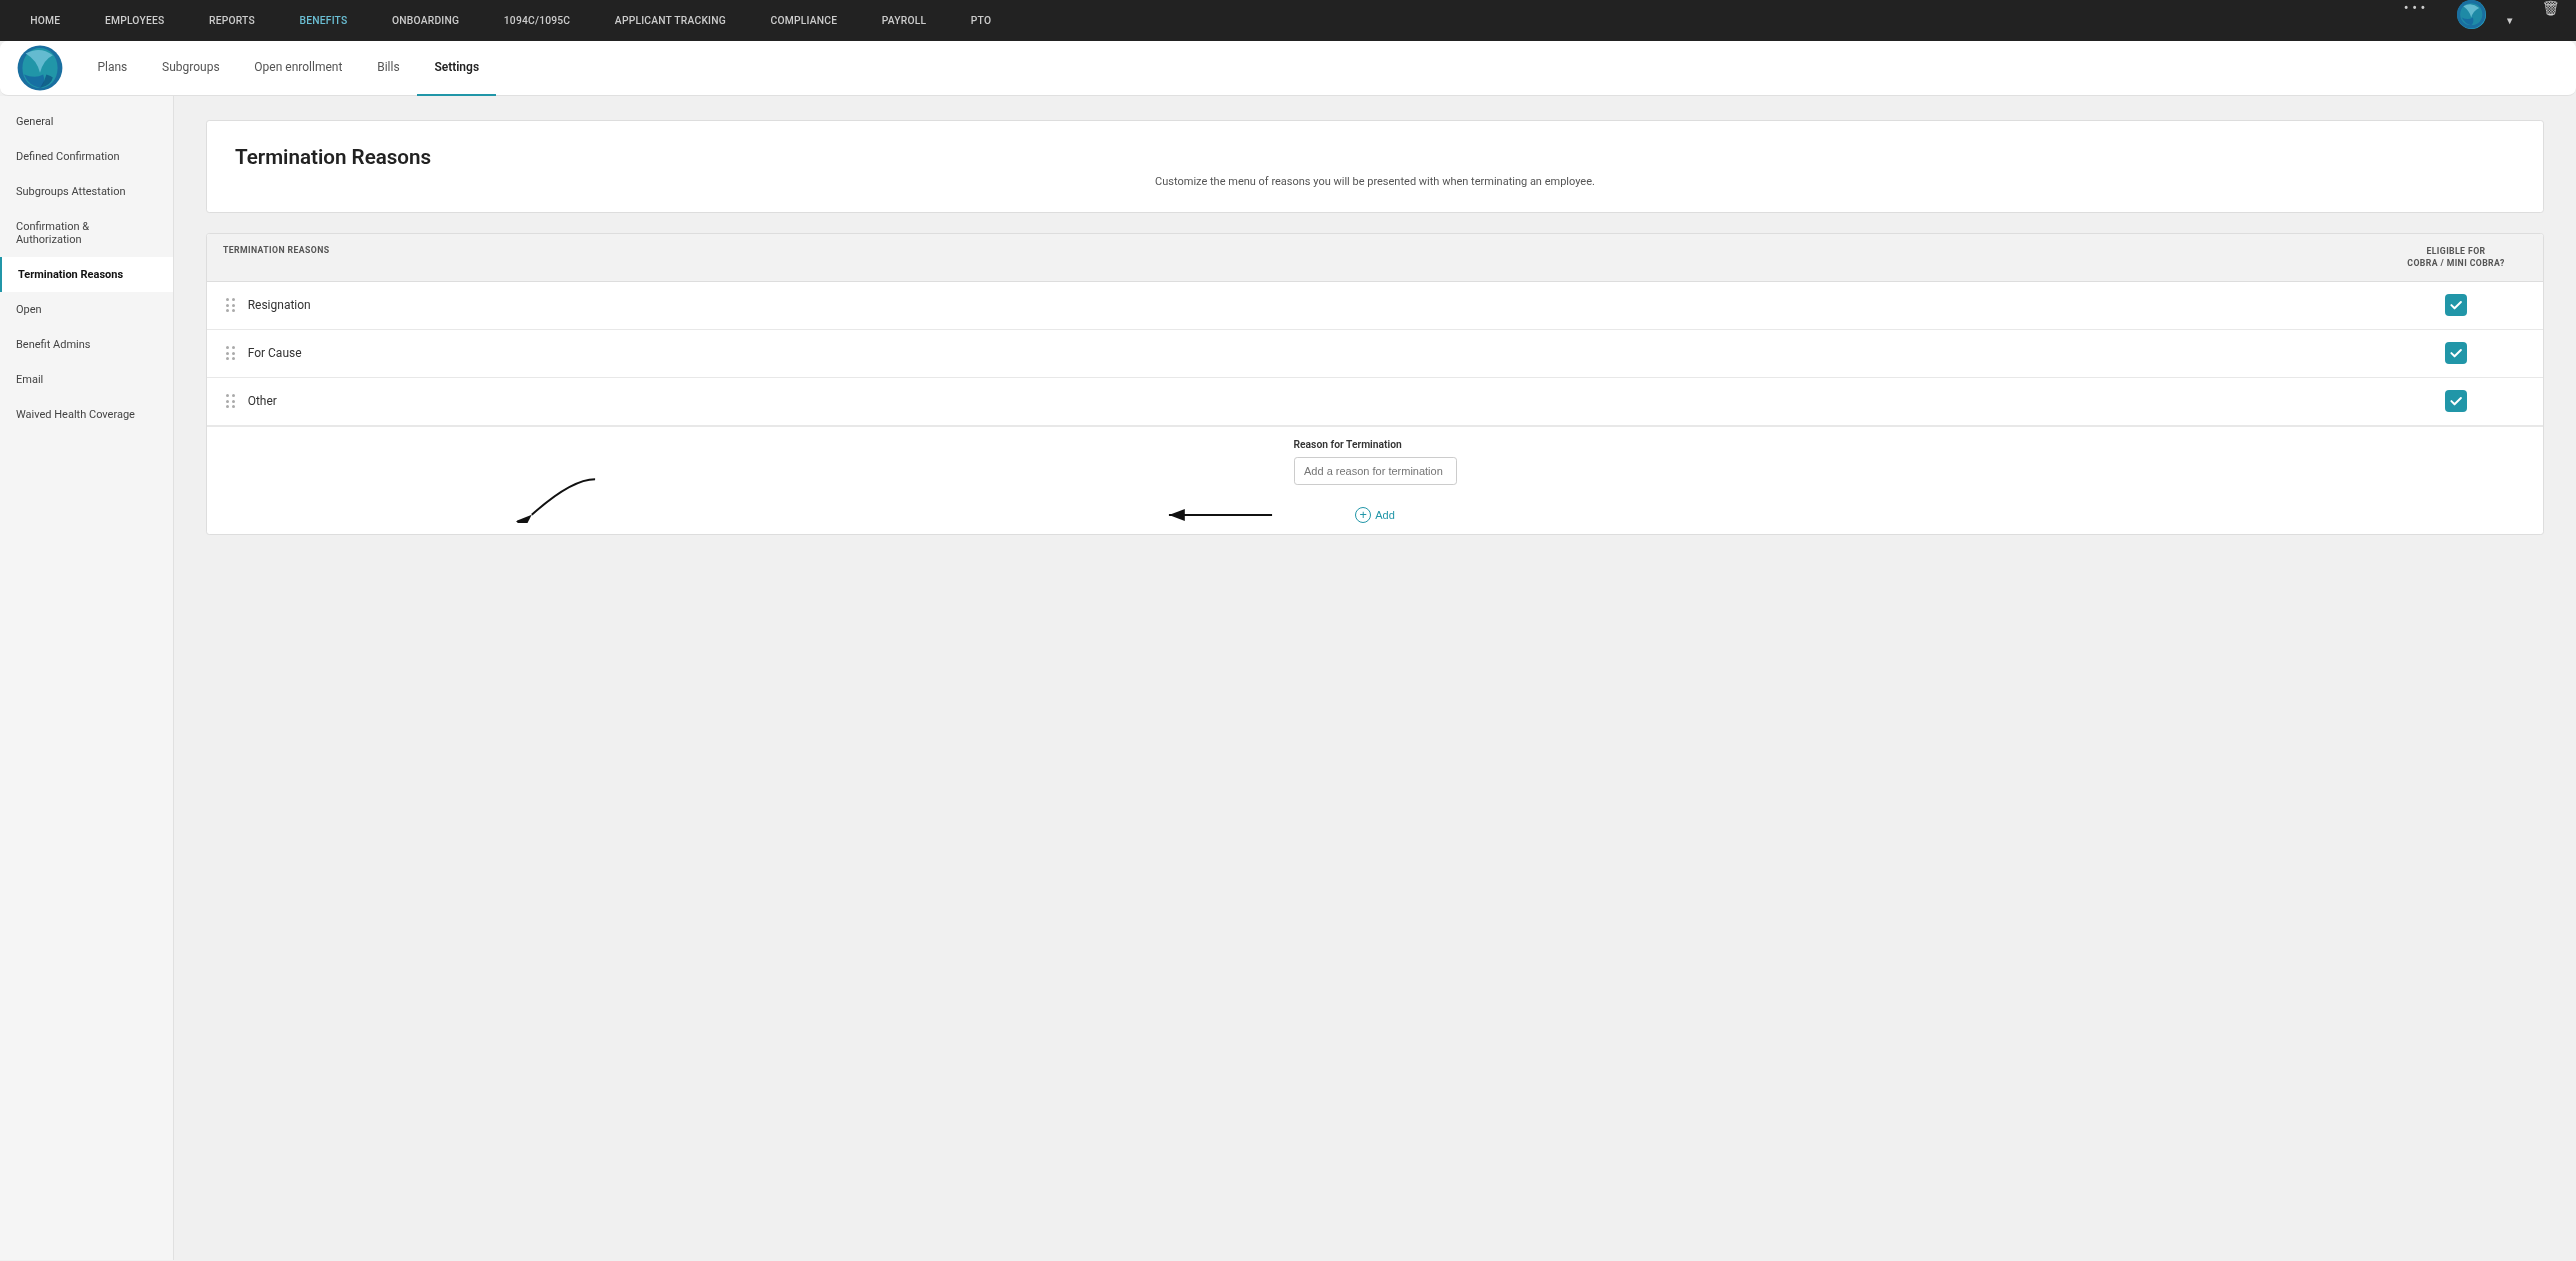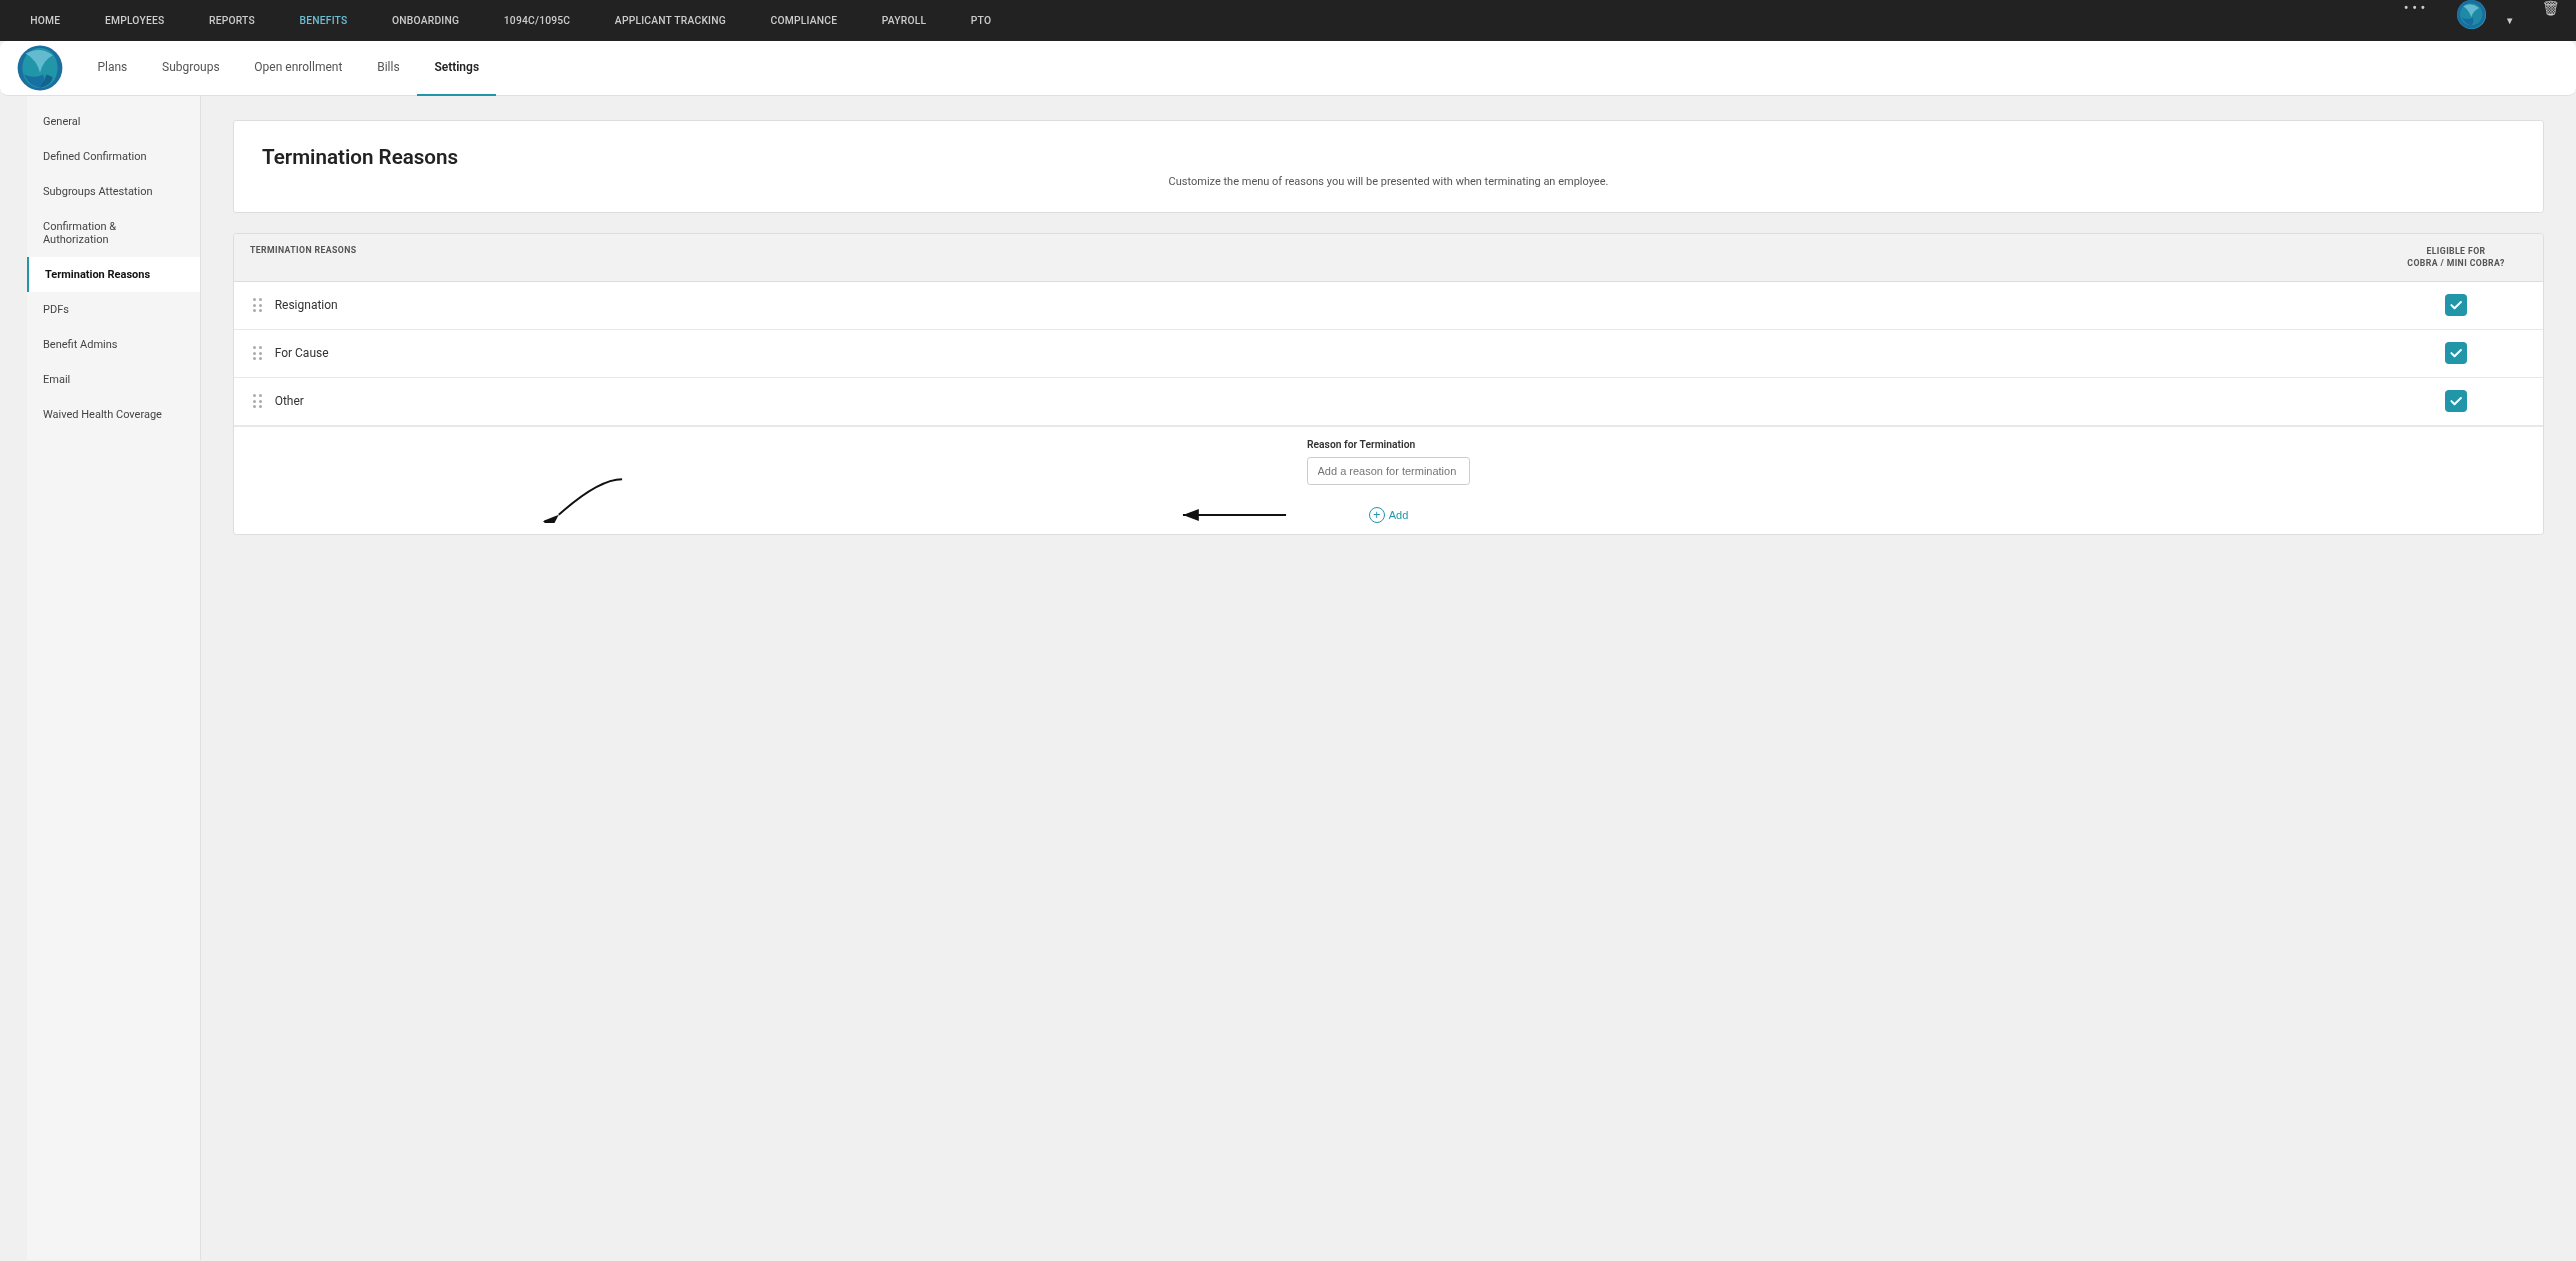--- a/index.html
+++ b/index.html
@@ -68,21 +68,20 @@
     .sub-nav-item.active {
       color: #222;
       font-weight: 600;
       border-bottom: 2.4px solid #2196a8;
     }
 
     
     .layout {
       display: flex;
       min-height: calc(100vh - 97px);
-      padding-left: 27px;
     }
 
     
     .sidebar {
       width: 174px;
       background: #f5f5f5;
       border-right: 0.8px solid #e0e0e0;
       padding: 8px 0;
       flex-shrink: 0;
     }
@@ -313,21 +312,21 @@
 </nav>
 
 <div class="layout">
 
   <aside class="sidebar">
     <div class="sidebar-item">General</div>
     <div class="sidebar-item">Defined Confirmation</div>
     <div class="sidebar-item">Subgroups Attestation</div>
     <div class="sidebar-item">Confirmation &amp; Authorization</div>
     <div class="sidebar-item active">Termination Reasons</div>
-    <div class="sidebar-item">PDFs</div>
+    <div class="sidebar-item">Open</div>
     <div class="sidebar-item">Benefit Admins</div>
     <div class="sidebar-item">Email</div>
     <div class="sidebar-item">Waived Health Coverage</div>
   </aside>
 
   <main class="main-content">
 
     <div class="header-card">
       <h1>Termination Reasons</h1>
       <p>Customize the menu of reasons you will be presented with when terminating an employee.</p>

